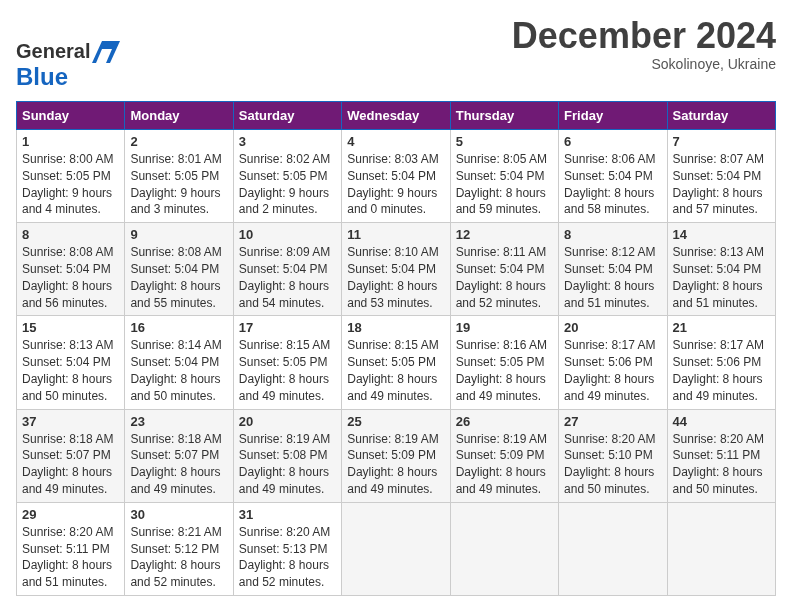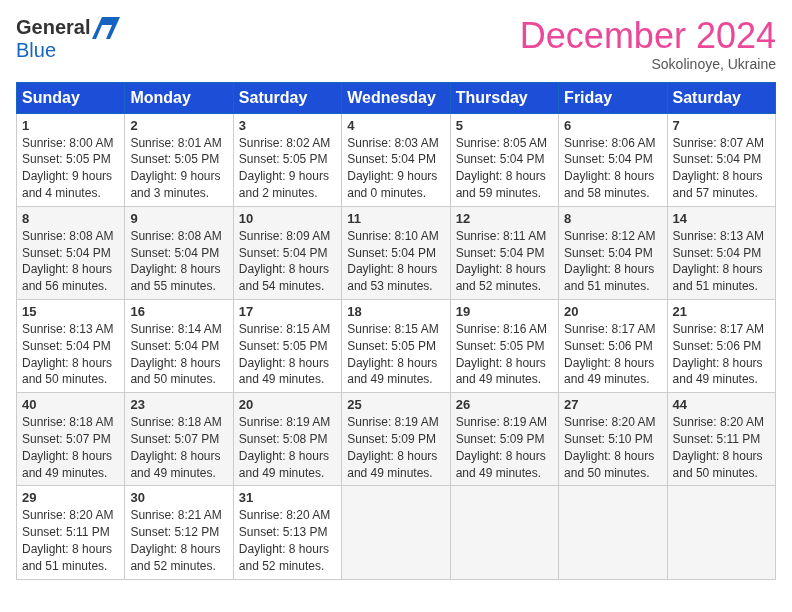--- a/index.html
+++ b/index.html
@@ -20,53 +20,54 @@
       display: flex;
       flex-direction: column;
       align-items: flex-start;
     }
     .logo-text {
       display: flex;
       align-items: center;
       font-size: 22px;
       font-weight: bold;
       color: #333;
+      margin-top: 24px;
     }
     .logo-general { color: #333; font-size: 20px; font-weight: bold; }
-    .logo-blue { color: #1565c0; font-size: 20px; font-weight: normal; text-align: right; }
+    .logo-blue { color: #1565c0; font-size: 24px; font-weight: bold; text-align: right; }
     .logo-icon {
       width: 28px;
       height: 22px;
       margin-left: 2px;
     }
     .title-block {
       text-align: right;
     }
     .month-year {
       font-size: 36px;
-      font-weight: normal;
-      color: #ec4899;
+      font-weight: bold;
+      color: #404040;
       line-height: 1.1;
     }
     .location {
       font-size: 14px;
       color: #555;
       margin-top: 0;
     }
     .calendar {
       width: 100%;
       border-collapse: collapse;
       font-size: 10.5px;
     }
     .calendar thead th {
-      background-color: #1d4ed8;
+      background-color: #701a75;
       color: #fff;
       text-align: left;
       padding: 6px 5px;
-      font-size: 16px;
+      font-size: 13px;
       font-weight: bold;
       border: 1px solid #1565c0;
     }
     .calendar tbody td {
       vertical-align: top;
       border: 1px solid #ccc;
       padding: 4px 5px;
       width: 108px;
       min-height: 80px;
       background: #fff;
@@ -208,21 +209,21 @@
           <span class="day-number">20</span>
           <div class="day-info">Sunrise: 8:17 AM<br>Sunset: 5:06 PM<br>Daylight: 8 hours and 49 minutes.</div>
         </td>
         <td>
           <span class="day-number">21</span>
           <div class="day-info">Sunrise: 8:17 AM<br>Sunset: 5:06 PM<br>Daylight: 8 hours and 49 minutes.</div>
         </td>
       </tr>
       <tr>
         <td>
-          <span class="day-number">40</span>
+          <span class="day-number">37</span>
           <div class="day-info">Sunrise: 8:18 AM<br>Sunset: 5:07 PM<br>Daylight: 8 hours and 49 minutes.</div>
         </td>
         <td>
           <span class="day-number">23</span>
           <div class="day-info">Sunrise: 8:18 AM<br>Sunset: 5:07 PM<br>Daylight: 8 hours and 49 minutes.</div>
         </td>
         <td>
           <span class="day-number">20</span>
           <div class="day-info">Sunrise: 8:19 AM<br>Sunset: 5:08 PM<br>Daylight: 8 hours and 49 minutes.</div>
         </td>

